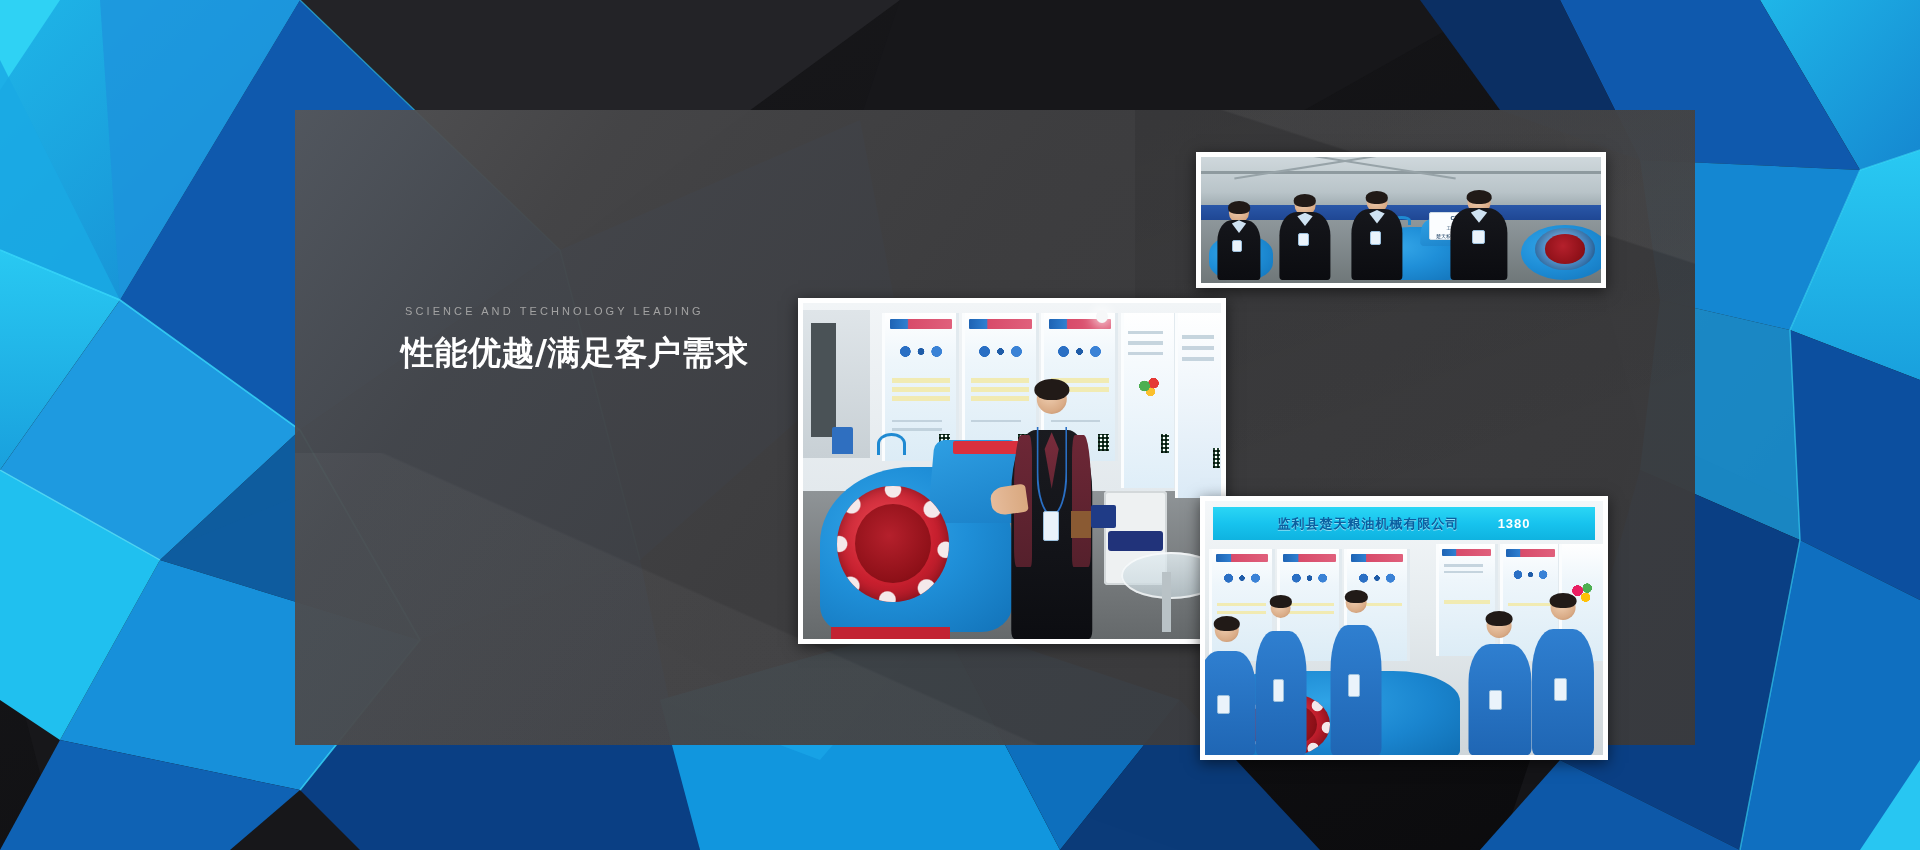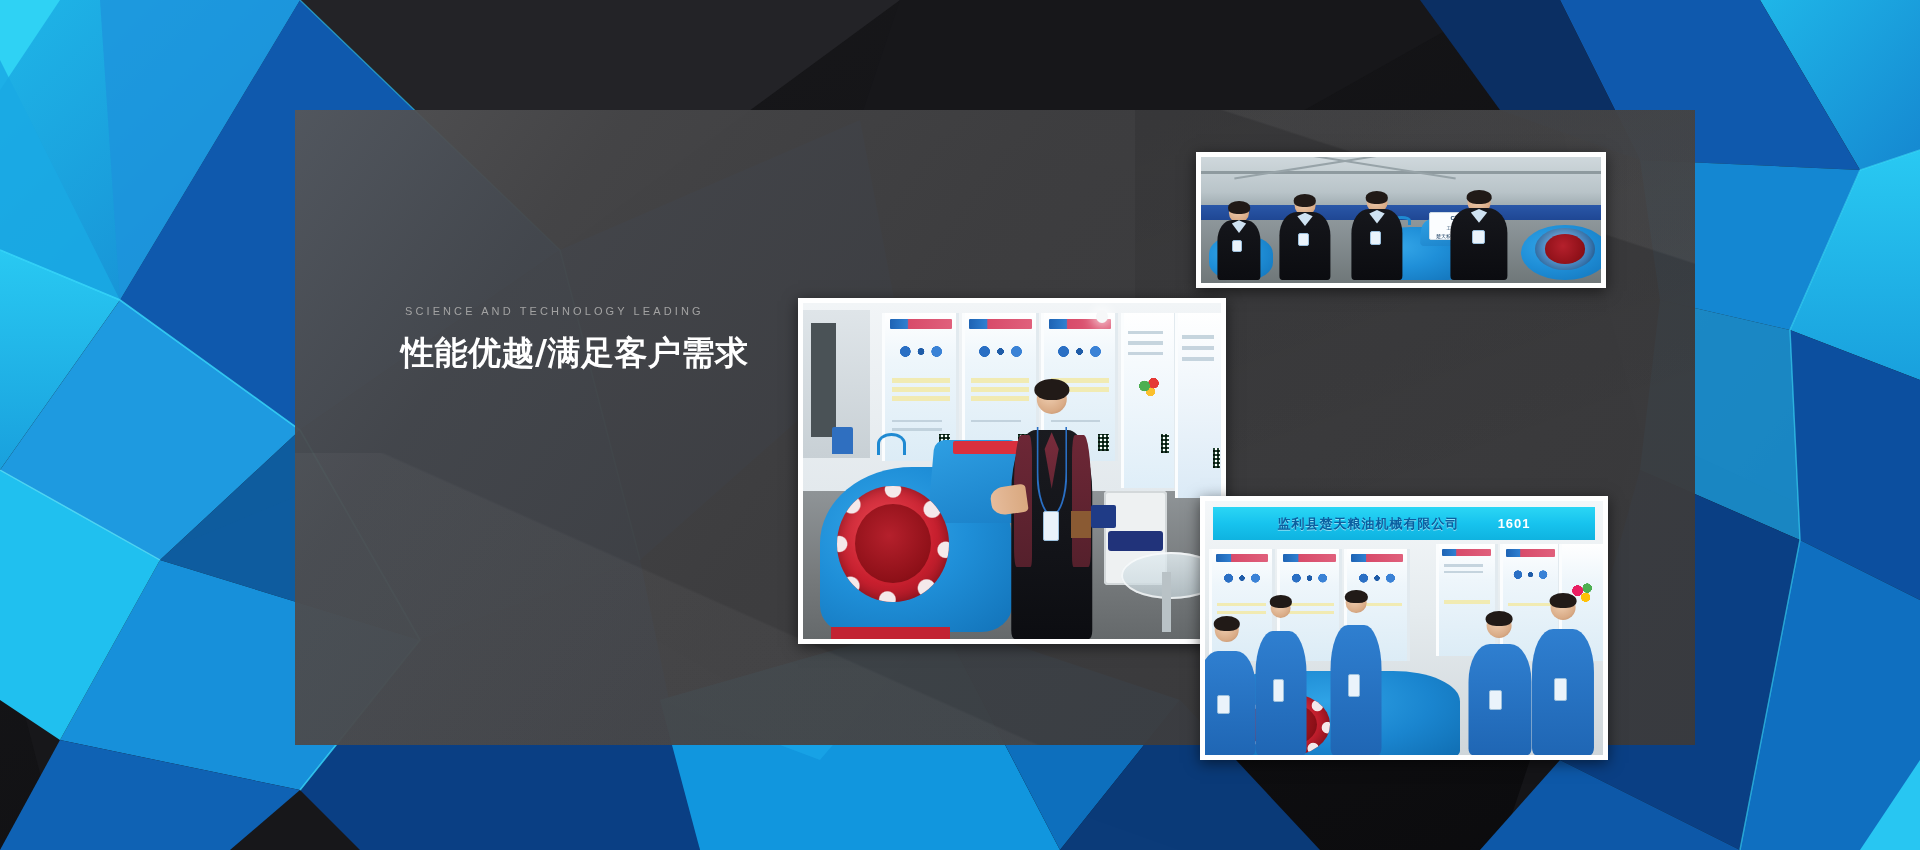--- a/index.html
+++ b/index.html
@@ -383,21 +383,21 @@
     </div>
   </div>
 
   <div class="photo ph-bot">
     <div class="inner">
       <div class="scene">
         <div style="position:absolute;left:0;top:0;width:100%;height:100%;background:linear-gradient(180deg,#f4f7f9 0%,#e6ecef 42%,#cfd6da 100%);"></div>
 
         <div class="bannerbar">
           <span class="btitle">监利县楚天粮油机械有限公司</span>
-          <span class="bnum">1601</span>
+          <span class="bnum">1380</span>
         </div>
 
         <div class="board" style="left:1%;top:19%;width:15%;height:44%;">
           <div class="bhead"></div>
           <div class="bimg"></div>
           <div class="brow" style="top:48%;"></div>
           <div class="brow" style="top:55%;"></div>
         </div>
         <div class="board" style="left:18%;top:19%;width:15%;height:44%;">
           <div class="bhead"></div>

